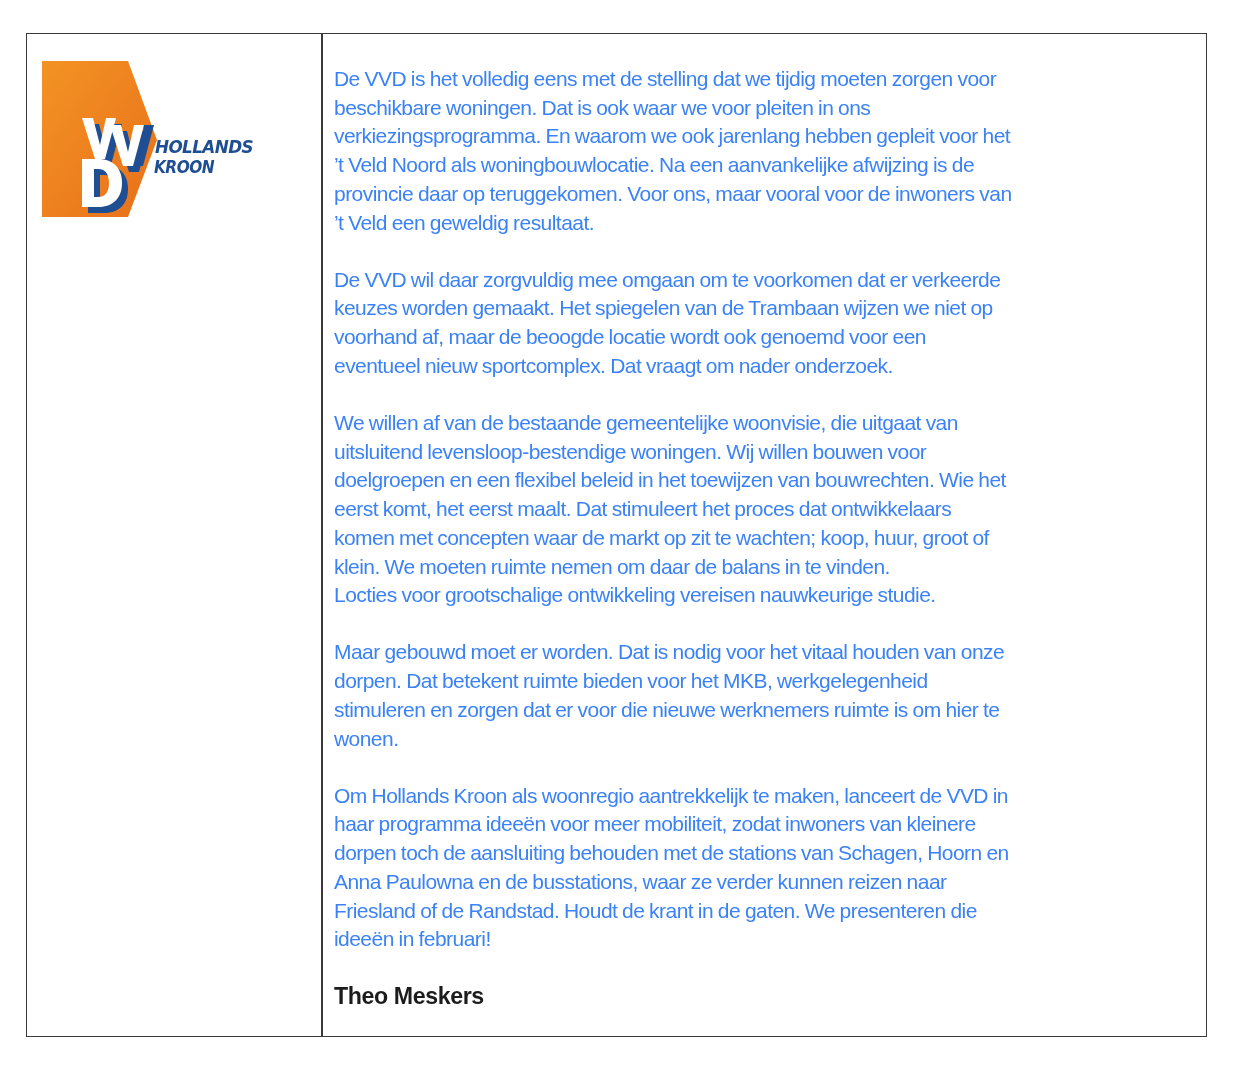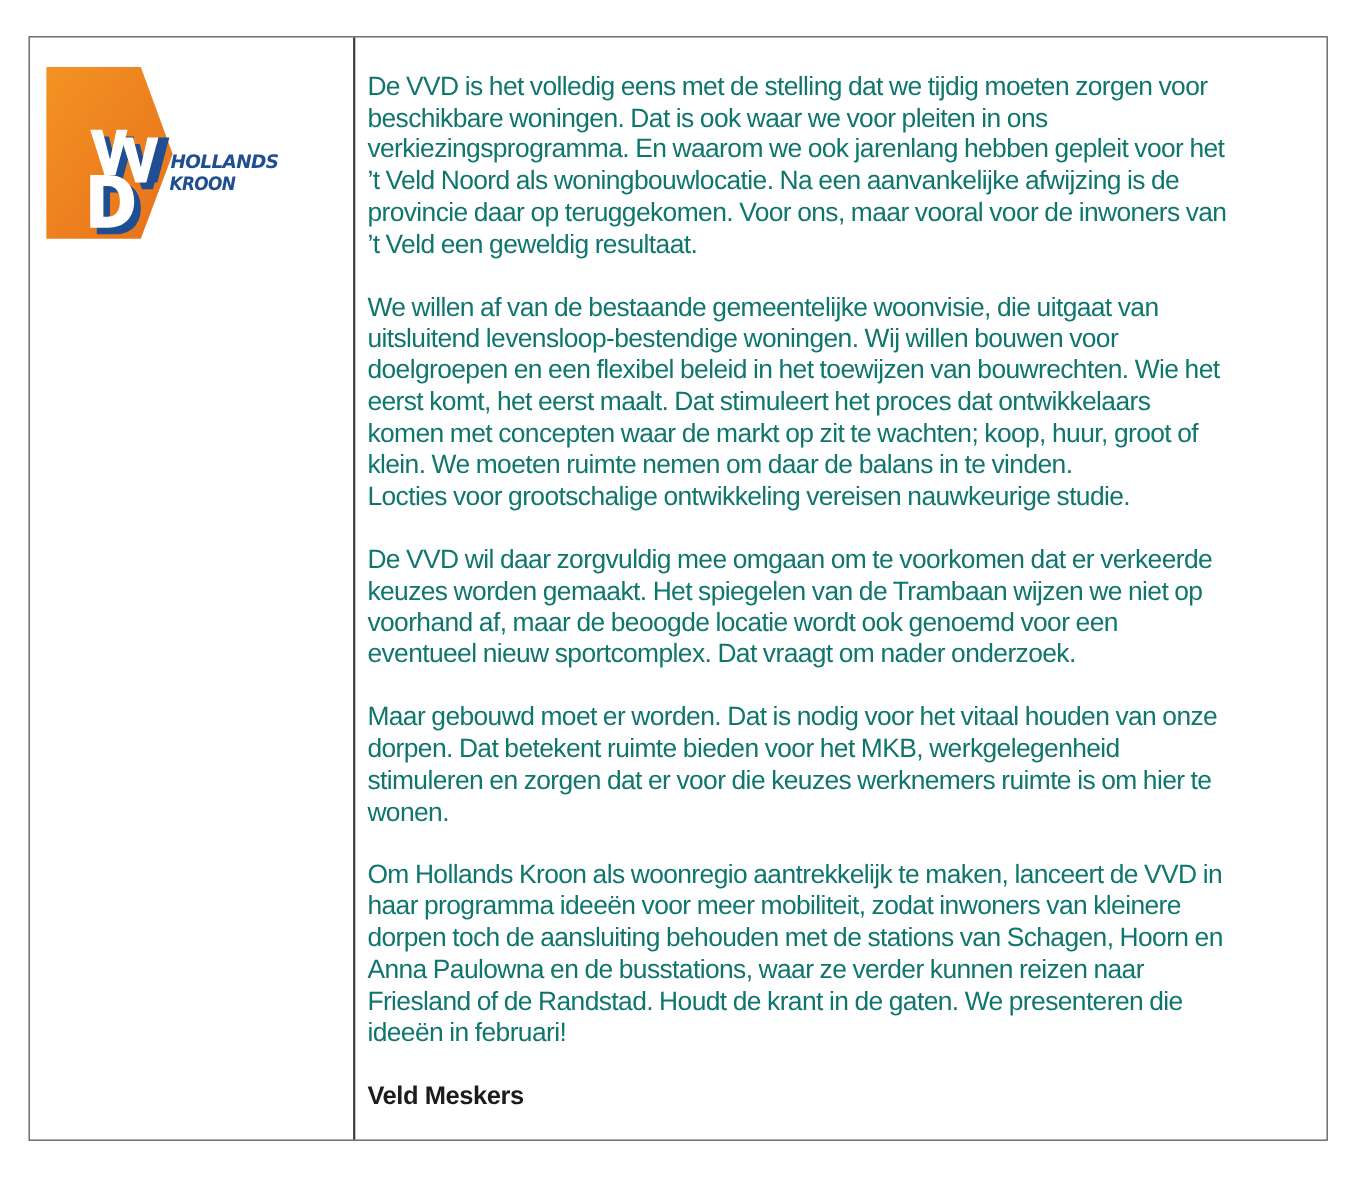--- a/index.html
+++ b/index.html
@@ -47,25 +47,25 @@
       height: 158px;
     }
     .text-cell {
       position: absolute;
       left: 307px;
       top: 31px;
       width: 870px;
     }
     .para {
       margin: 0 0 28.5px 0;
-      font-size: 24px;
+      font-size: 21px;
       line-height: 28.7px;
       letter-spacing: -0.55px;
       word-spacing: -0.5px;
-      color: #0f766e;
+      color: #3b82f6;
       white-space: pre-line;
     }
     .signature {
       margin: 0;
       font-size: 23.2px;
       line-height: 28.7px;
       font-weight: bold;
       letter-spacing: -0.4px;
       color: #1c1c1c;
     }
@@ -105,36 +105,36 @@
 
   <div class="col-divider"></div>
 
   <div class="text-cell">
     <p class="para">De VVD is het volledig eens met de stelling dat we tijdig moeten zorgen voor
 beschikbare woningen. Dat is ook waar we voor pleiten in ons
 verkiezingsprogramma. En waarom we ook jarenlang hebben gepleit voor het
 ’t Veld Noord als woningbouwlocatie. Na een aanvankelijke afwijzing is de
 provincie daar op teruggekomen. Voor ons, maar vooral voor de inwoners van
 ’t Veld een geweldig resultaat.</p>
+    <p class="para">De VVD wil daar zorgvuldig mee omgaan om te voorkomen dat er verkeerde
+keuzes worden gemaakt. Het spiegelen van de Trambaan wijzen we niet op
+voorhand af, maar de beoogde locatie wordt ook genoemd voor een
+eventueel nieuw sportcomplex. Dat vraagt om nader onderzoek.</p>
     <p class="para">We willen af van de bestaande gemeentelijke woonvisie, die uitgaat van
 uitsluitend levensloop-bestendige woningen. Wij willen bouwen voor
 doelgroepen en een flexibel beleid in het toewijzen van bouwrechten. Wie het
 eerst komt, het eerst maalt. Dat stimuleert het proces dat ontwikkelaars
 komen met concepten waar de markt op zit te wachten; koop, huur, groot of
 klein. We moeten ruimte nemen om daar de balans in te vinden.
 Locties voor grootschalige ontwikkeling vereisen nauwkeurige studie.</p>
-    <p class="para">De VVD wil daar zorgvuldig mee omgaan om te voorkomen dat er verkeerde
-keuzes worden gemaakt. Het spiegelen van de Trambaan wijzen we niet op
-voorhand af, maar de beoogde locatie wordt ook genoemd voor een
-eventueel nieuw sportcomplex. Dat vraagt om nader onderzoek.</p>
     <p class="para">Maar gebouwd moet er worden. Dat is nodig voor het vitaal houden van onze
 dorpen. Dat betekent ruimte bieden voor het MKB, werkgelegenheid
-stimuleren en zorgen dat er voor die keuzes werknemers ruimte is om hier te
+stimuleren en zorgen dat er voor die nieuwe werknemers ruimte is om hier te
 wonen.</p>
     <p class="para">Om Hollands Kroon als woonregio aantrekkelijk te maken, lanceert de VVD in
 haar programma ideeën voor meer mobiliteit, zodat inwoners van kleinere
 dorpen toch de aansluiting behouden met de stations van Schagen, Hoorn en
 Anna Paulowna en de busstations, waar ze verder kunnen reizen naar
 Friesland of de Randstad. Houdt de krant in de gaten. We presenteren die
 ideeën in februari!</p>
-    <p class="signature">Veld Meskers</p>
+    <p class="signature">Theo Meskers</p>
   </div>
 </div>
 
 </body></html>

